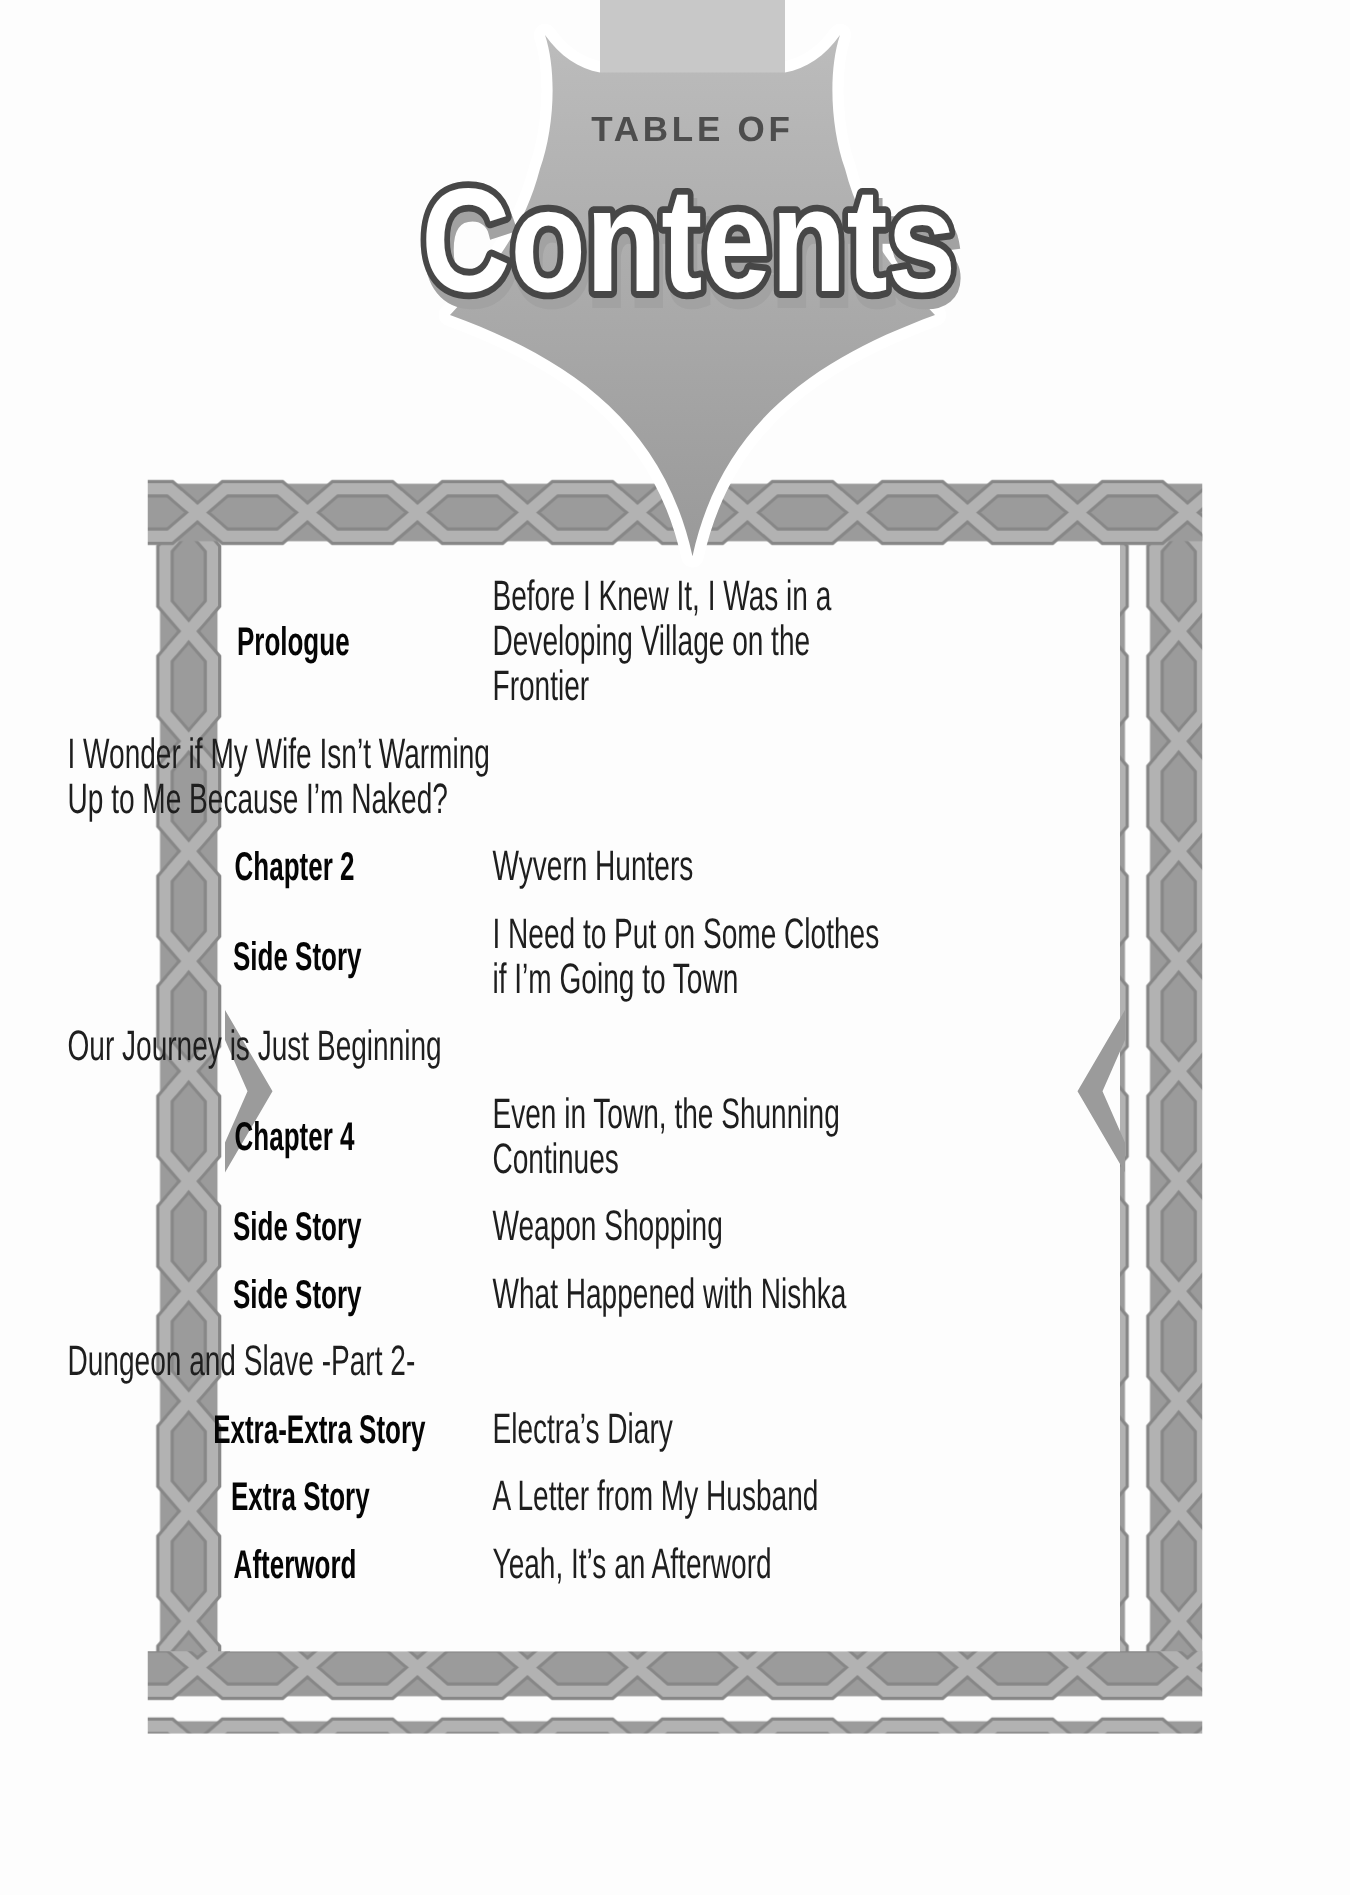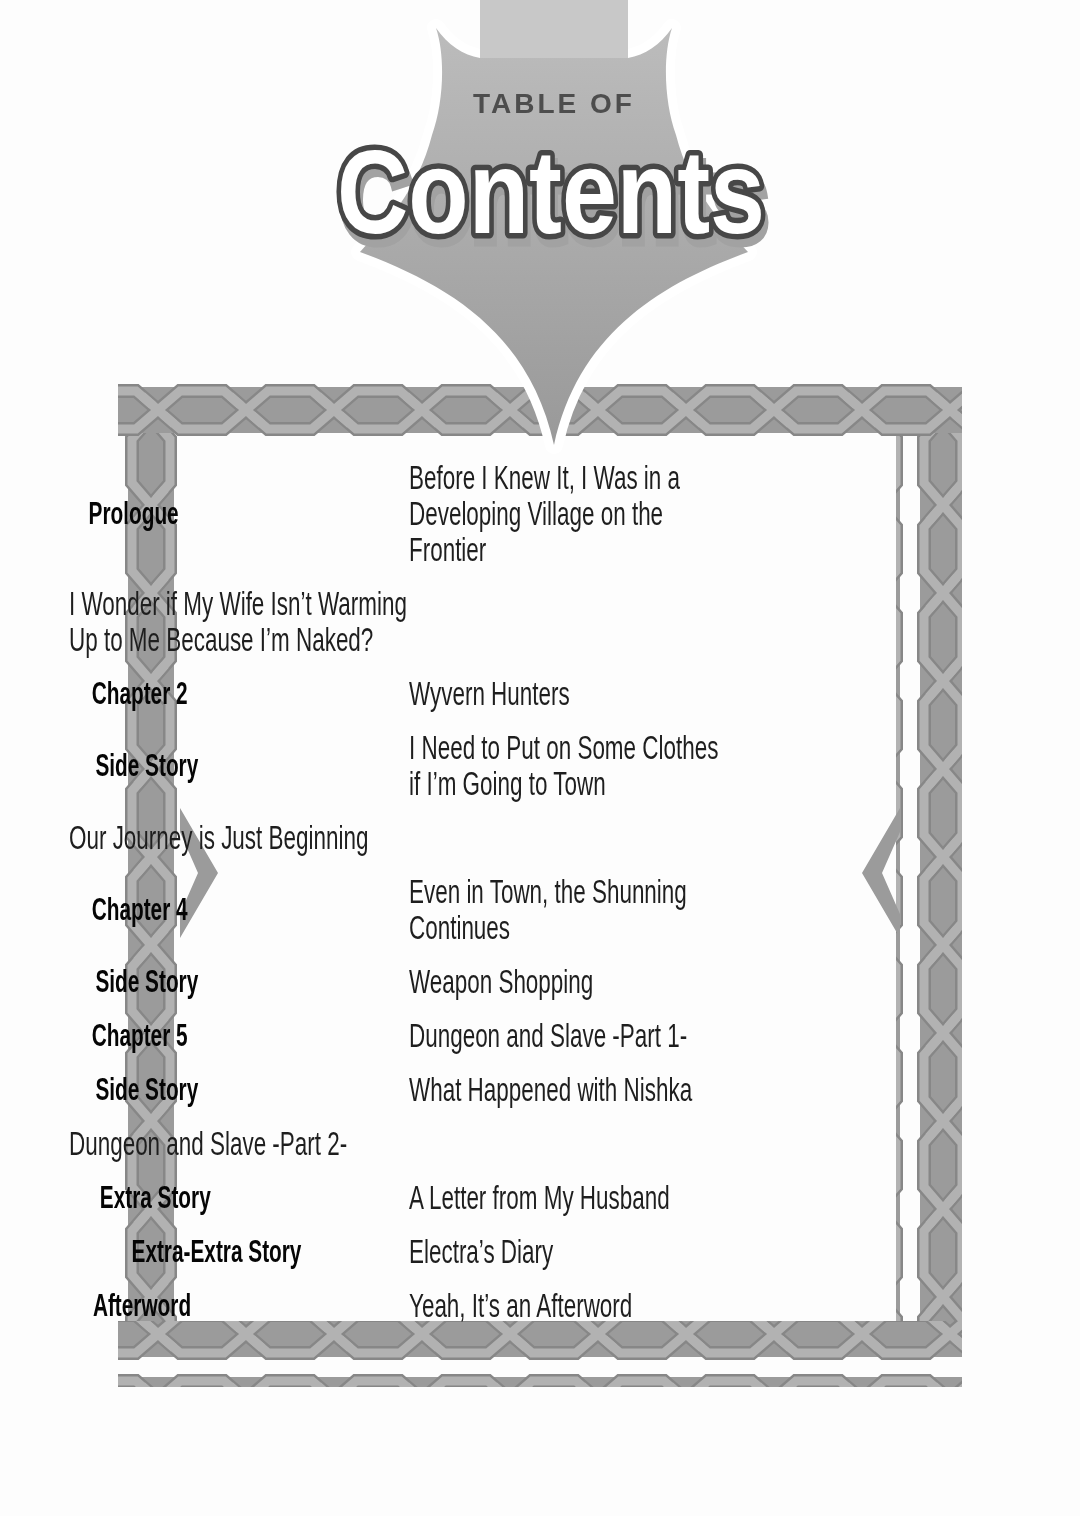--- a/index.html
+++ b/index.html
@@ -32,30 +32,30 @@
     paint-order: stroke; stroke-linejoin: round;
   }
 
   
   .toc-list {
     position: absolute; left: 40px; top: 450px; width: 840px;
     z-index: 3;
   }
   .toc-row { display: flex; align-items: center; padding: 9px 0; }
   .toc-label-cell {
-    flex: 0 0 340px; text-align: left; white-space: nowrap;
+    flex: 0 0 340px; text-align: center; white-space: nowrap;
   }
   .toc-label {
     display: inline-block;
     font-weight: bold; font-size: 32px; line-height: 36px;
     color: #050505;
     transform: scaleX(0.65); transform-origin: right center;
     white-space: nowrap;
   }
-  .toc-title-cell { margin-left: 29px; flex: 1 1 auto; }
+  .toc-title-cell { margin-left: 14px; flex: 1 1 auto; }
   .toc-title {
     display: inline-block;
     font-size: 34px; line-height: 36px; color: #1e1e1e;
     transform: scaleX(0.66); transform-origin: left center;
     white-space: pre-line;
   }
 </style>
 </head>
 <body>
 
@@ -141,37 +141,33 @@
     </div>
     <div class="toc-row">
       <div class="toc-label-cell"><span class="toc-label">Chapter 4</span></div>
       <div class="toc-title-cell"><span class="toc-title">Even in Town, the Shunning Continues</span></div>
     </div>
     <div class="toc-row">
       <div class="toc-label-cell"><span class="toc-label">Side Story</span></div>
       <div class="toc-title-cell"><span class="toc-title">Weapon Shopping</span></div>
     </div>
     <div class="toc-row">
-      <div class="toc-label-cell"><span class="toc-label">Chapter 5</span></div>
-      <div class="toc-title-cell"><span class="toc-title">Dungeon and Slave -Part 1-</span></div>
-    </div>
-    <div class="toc-row">
       <div class="toc-label-cell"><span class="toc-label">Side Story</span></div>
       <div class="toc-title-cell"><span class="toc-title">What Happened with Nishka</span></div>
     </div>
     <div class="toc-row">
       <div class="toc-title-cell"><span class="toc-title">Dungeon and Slave -Part 2-</span></div>
     </div>
     <div class="toc-row">
+      <div class="toc-label-cell"><span class="toc-label">Extra-Extra Story</span></div>
+      <div class="toc-title-cell"><span class="toc-title">Electra’s Diary</span></div>
+    </div>
+    <div class="toc-row">
       <div class="toc-label-cell"><span class="toc-label">Extra Story</span></div>
       <div class="toc-title-cell"><span class="toc-title">A Letter from My Husband</span></div>
-    </div>
-    <div class="toc-row">
-      <div class="toc-label-cell"><span class="toc-label">Extra-Extra Story</span></div>
-      <div class="toc-title-cell"><span class="toc-title">Electra’s Diary</span></div>
     </div>
     <div class="toc-row">
       <div class="toc-label-cell"><span class="toc-label">Afterword</span></div>
       <div class="toc-title-cell"><span class="toc-title">Yeah, It’s an Afterword</span></div>
     </div>
   </div>
 
 </div>
 
 </body></html>

